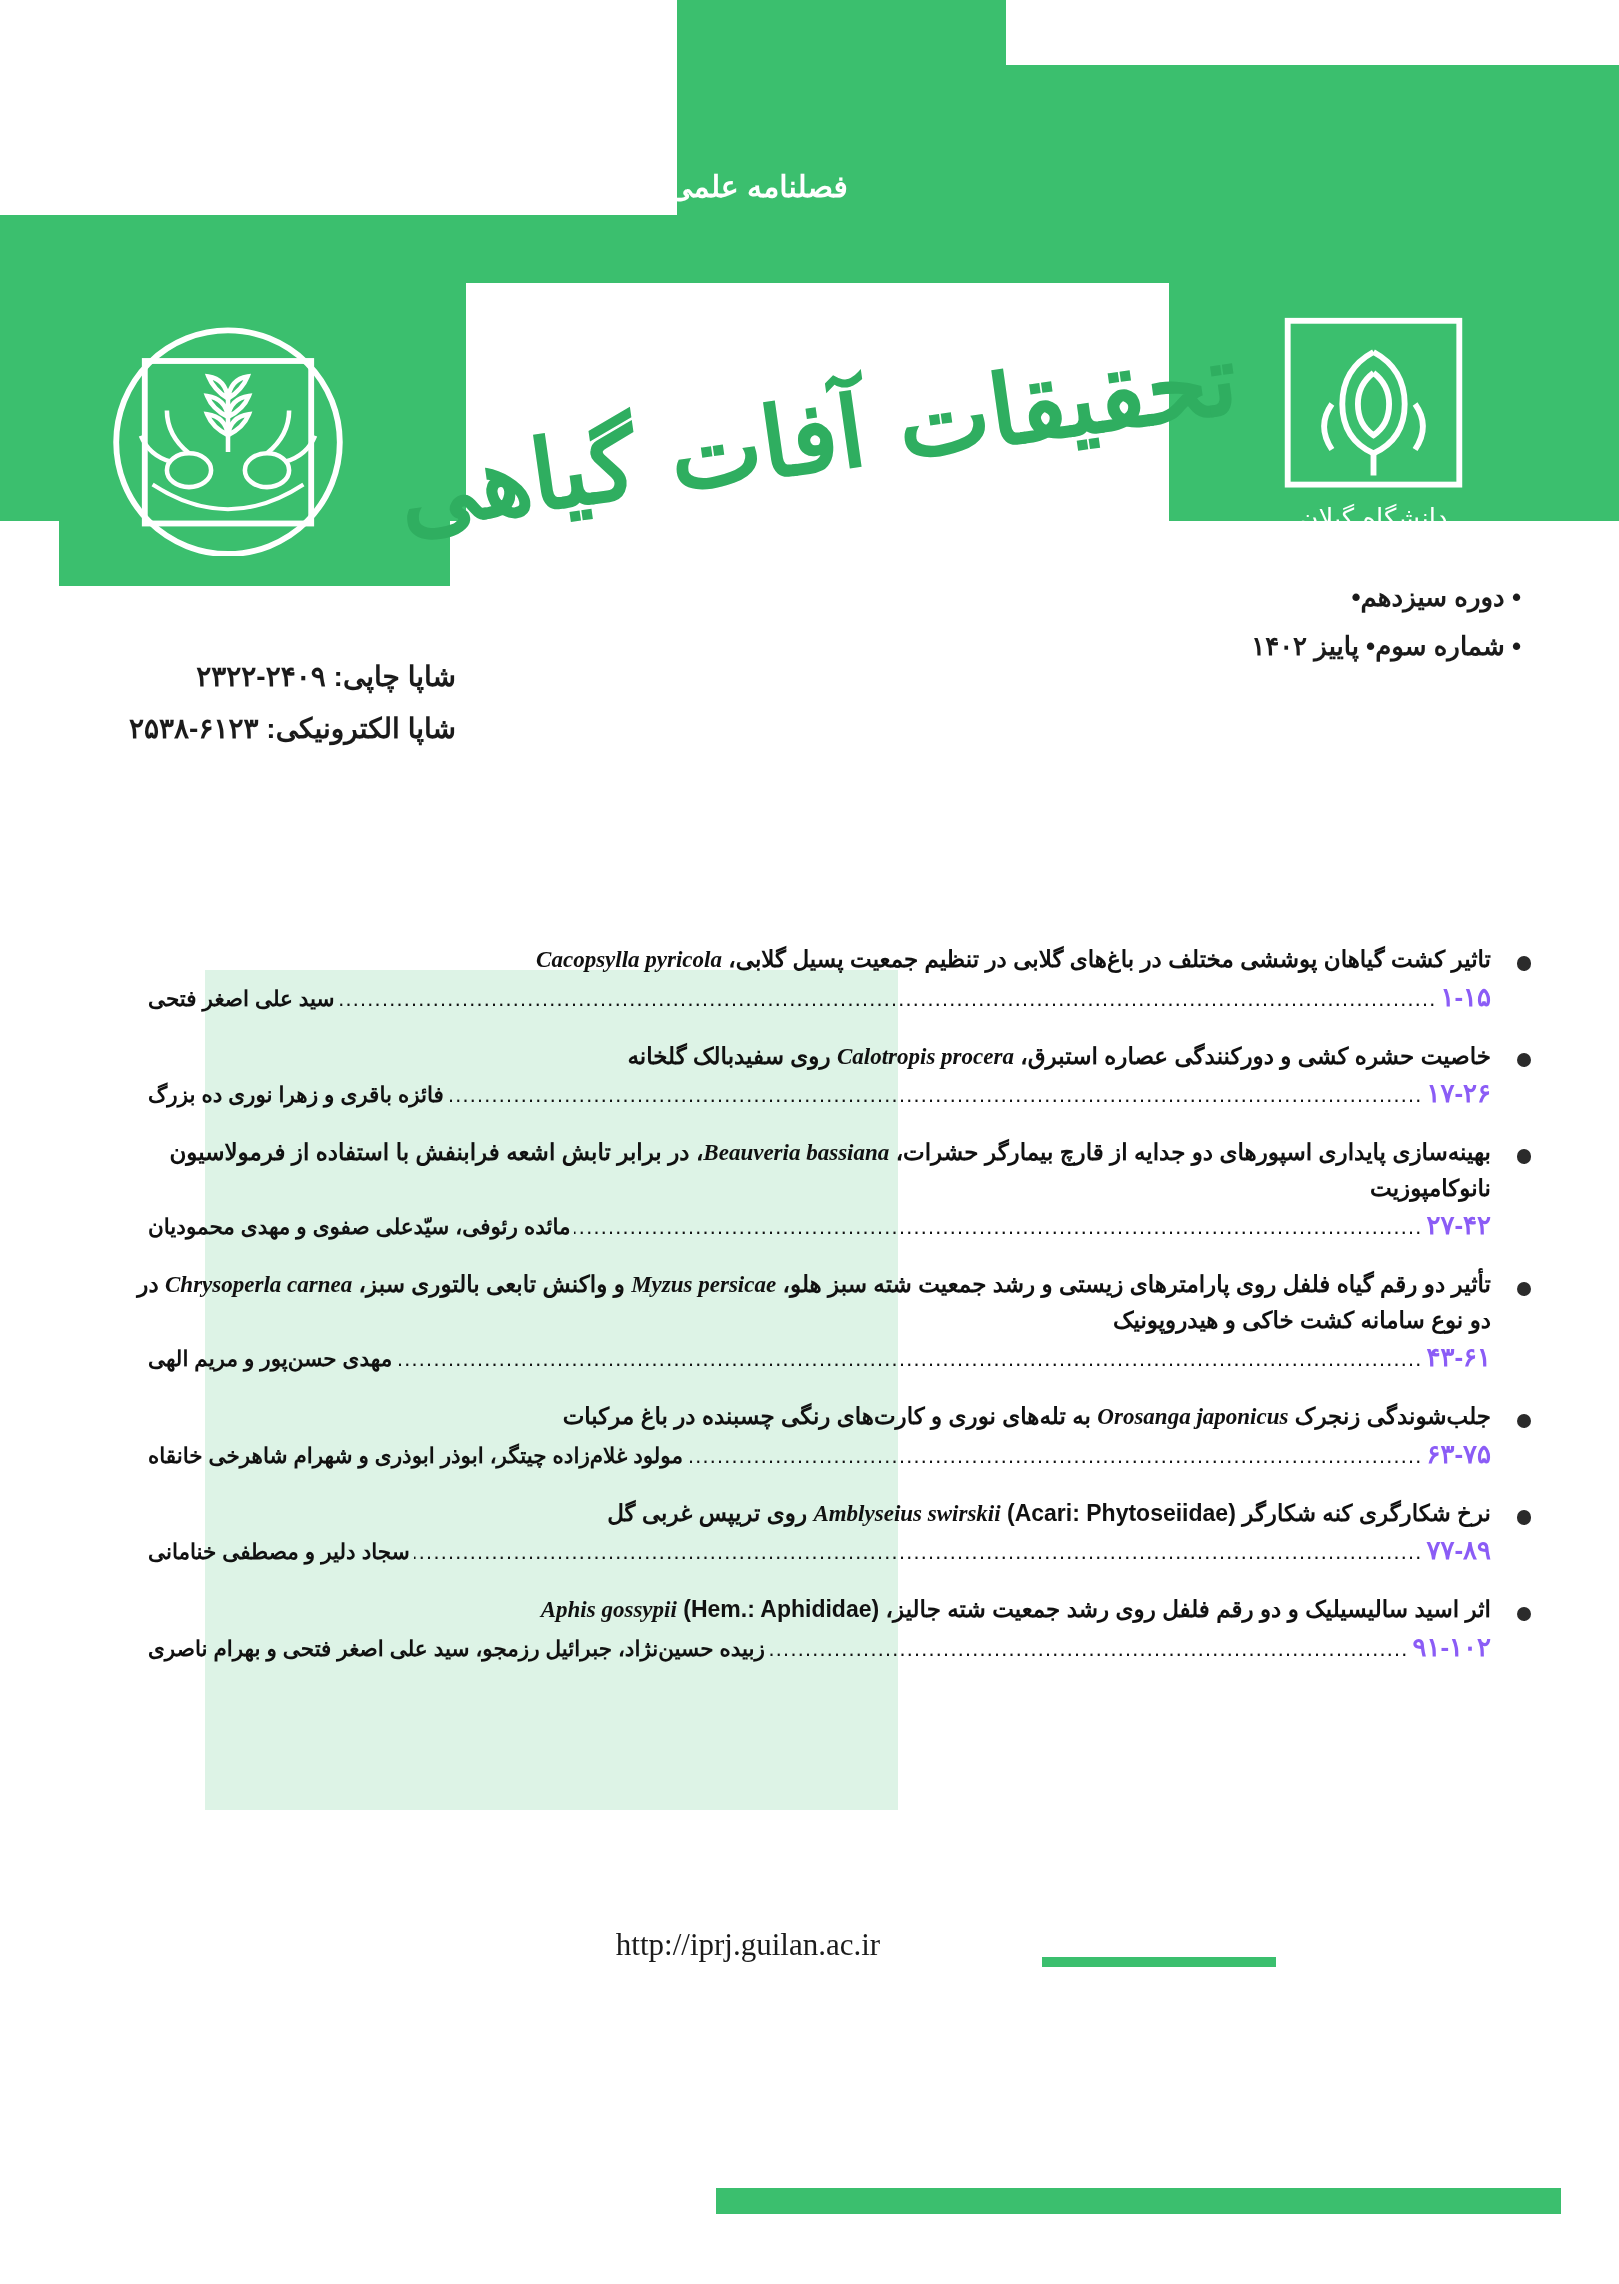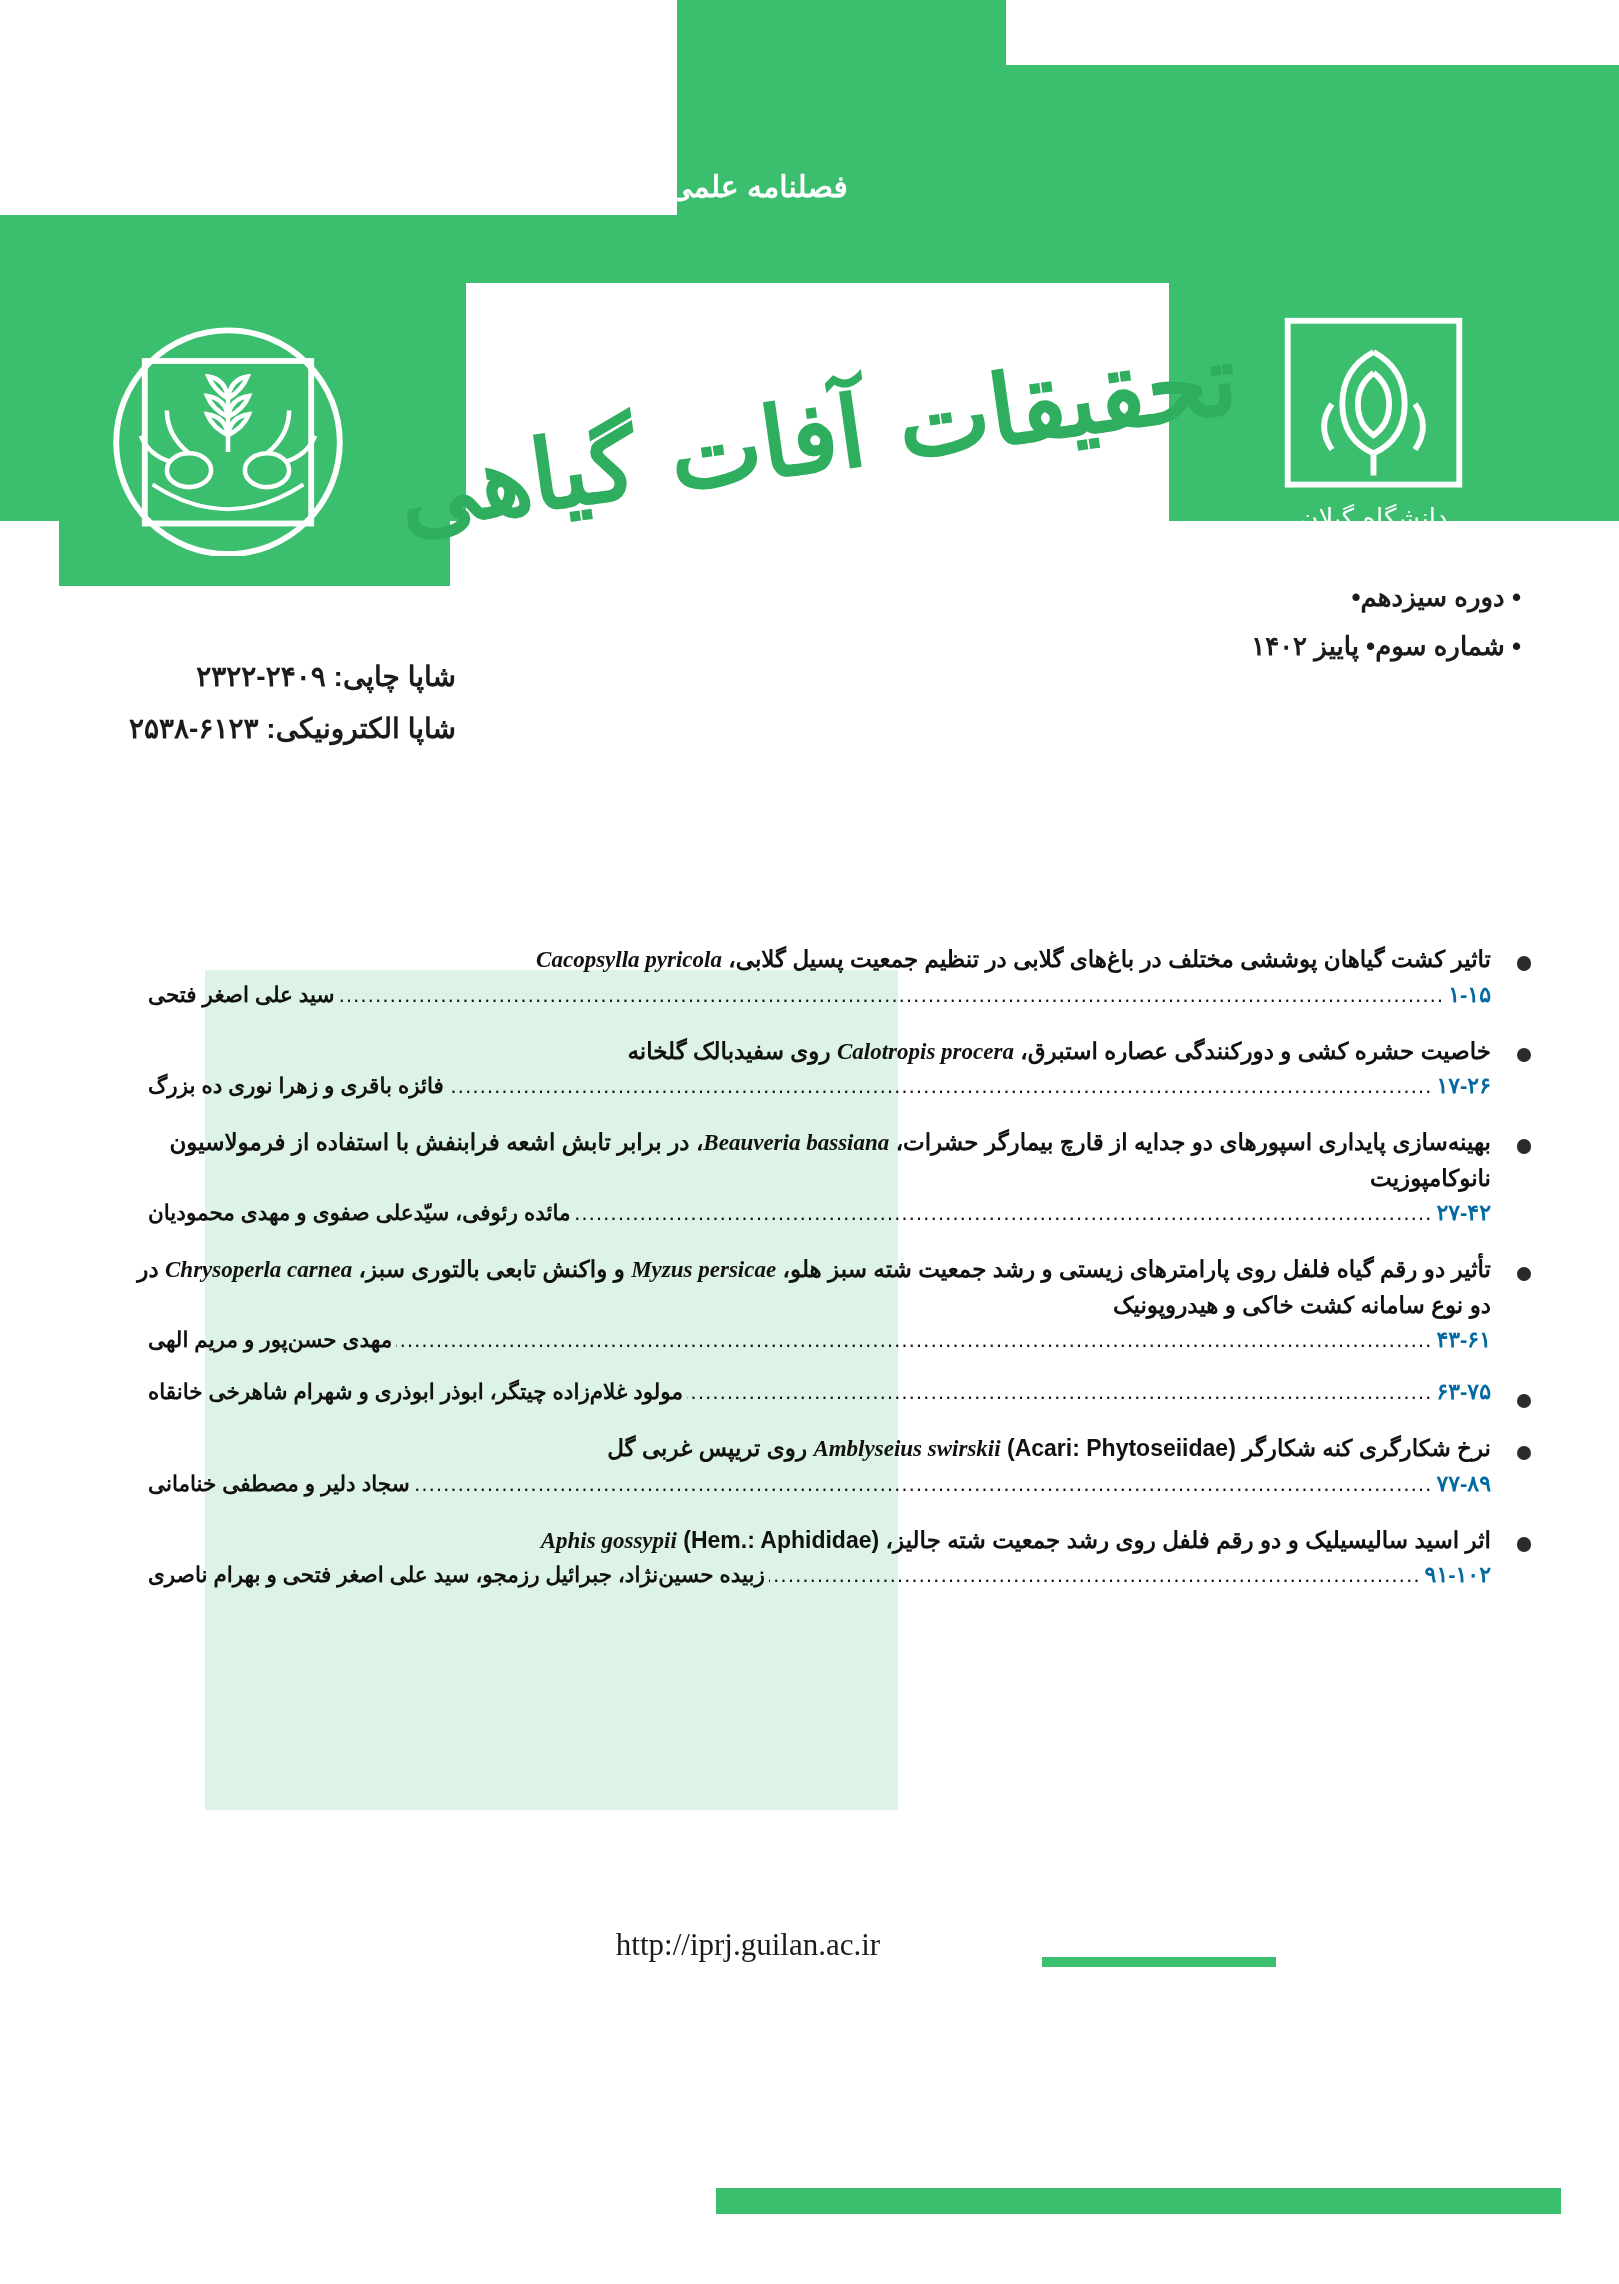--- a/index.html
+++ b/index.html
@@ -226,23 +226,23 @@
   .toc-dots {
     flex: 1 1 auto;
     overflow: hidden;
     white-space: nowrap;
     font-size: 21.5px;
     color: #111111;
     letter-spacing: 1.3px;
     margin: 0 3.9px;
   }
   .toc-pages {
-    font-size: 22px;
-    font-weight: bold;
-    color: #0369a1;
+    font-size: 26px;
+    font-weight: bold;
+    color: #8b5cf6;
     white-space: nowrap;
     direction: ltr;
     unicode-bidi: bidi-override;
   }
 
   
   .toc-shade {
     position: absolute;
     left: 205px;
     top: 970px;
@@ -387,20 +387,21 @@
     <div class="toc-title">تأثیر دو رقم گیاه فلفل روی پارامترهای زیستی و رشد جمعیت شته سبز هلو، <i>Myzus persicae</i> و واکنش تابعی بالتوری سبز، <i>Chrysoperla carnea</i> در دو نوع سامانه کشت خاکی و هیدروپونیک</div>
     <div class="toc-authors-row">
       <span class="toc-authors">مهدی حسن‌پور و مریم الهی</span>
       <span class="toc-dots">..........................................................................................................................................................</span>
       <span class="toc-pages">۴۳-۶۱</span>
     </div>
   </div>
 
   <div class="toc-item">
     <span class="toc-bullet"></span>
+    <div class="toc-title">جلب‌شوندگی زنجرک <i>Orosanga japonicus</i> به تله‌های نوری و کارت‌های رنگی چسبنده در باغ مرکبات</div>
     <div class="toc-authors-row">
       <span class="toc-authors">مولود غلام‌زاده چیتگر، ابوذر ابوذری و شهرام شاهرخی خانقاه</span>
       <span class="toc-dots">..........................................................................................................................................................</span>
       <span class="toc-pages">۶۳-۷۵</span>
     </div>
   </div>
 
   <div class="toc-item">
     <span class="toc-bullet"></span>
     <div class="toc-title">نرخ شکارگری کنه شکارگر <i>Amblyseius swirskii</i> (Acari: Phytoseiidae) روی تریپس غربی گل</div>

